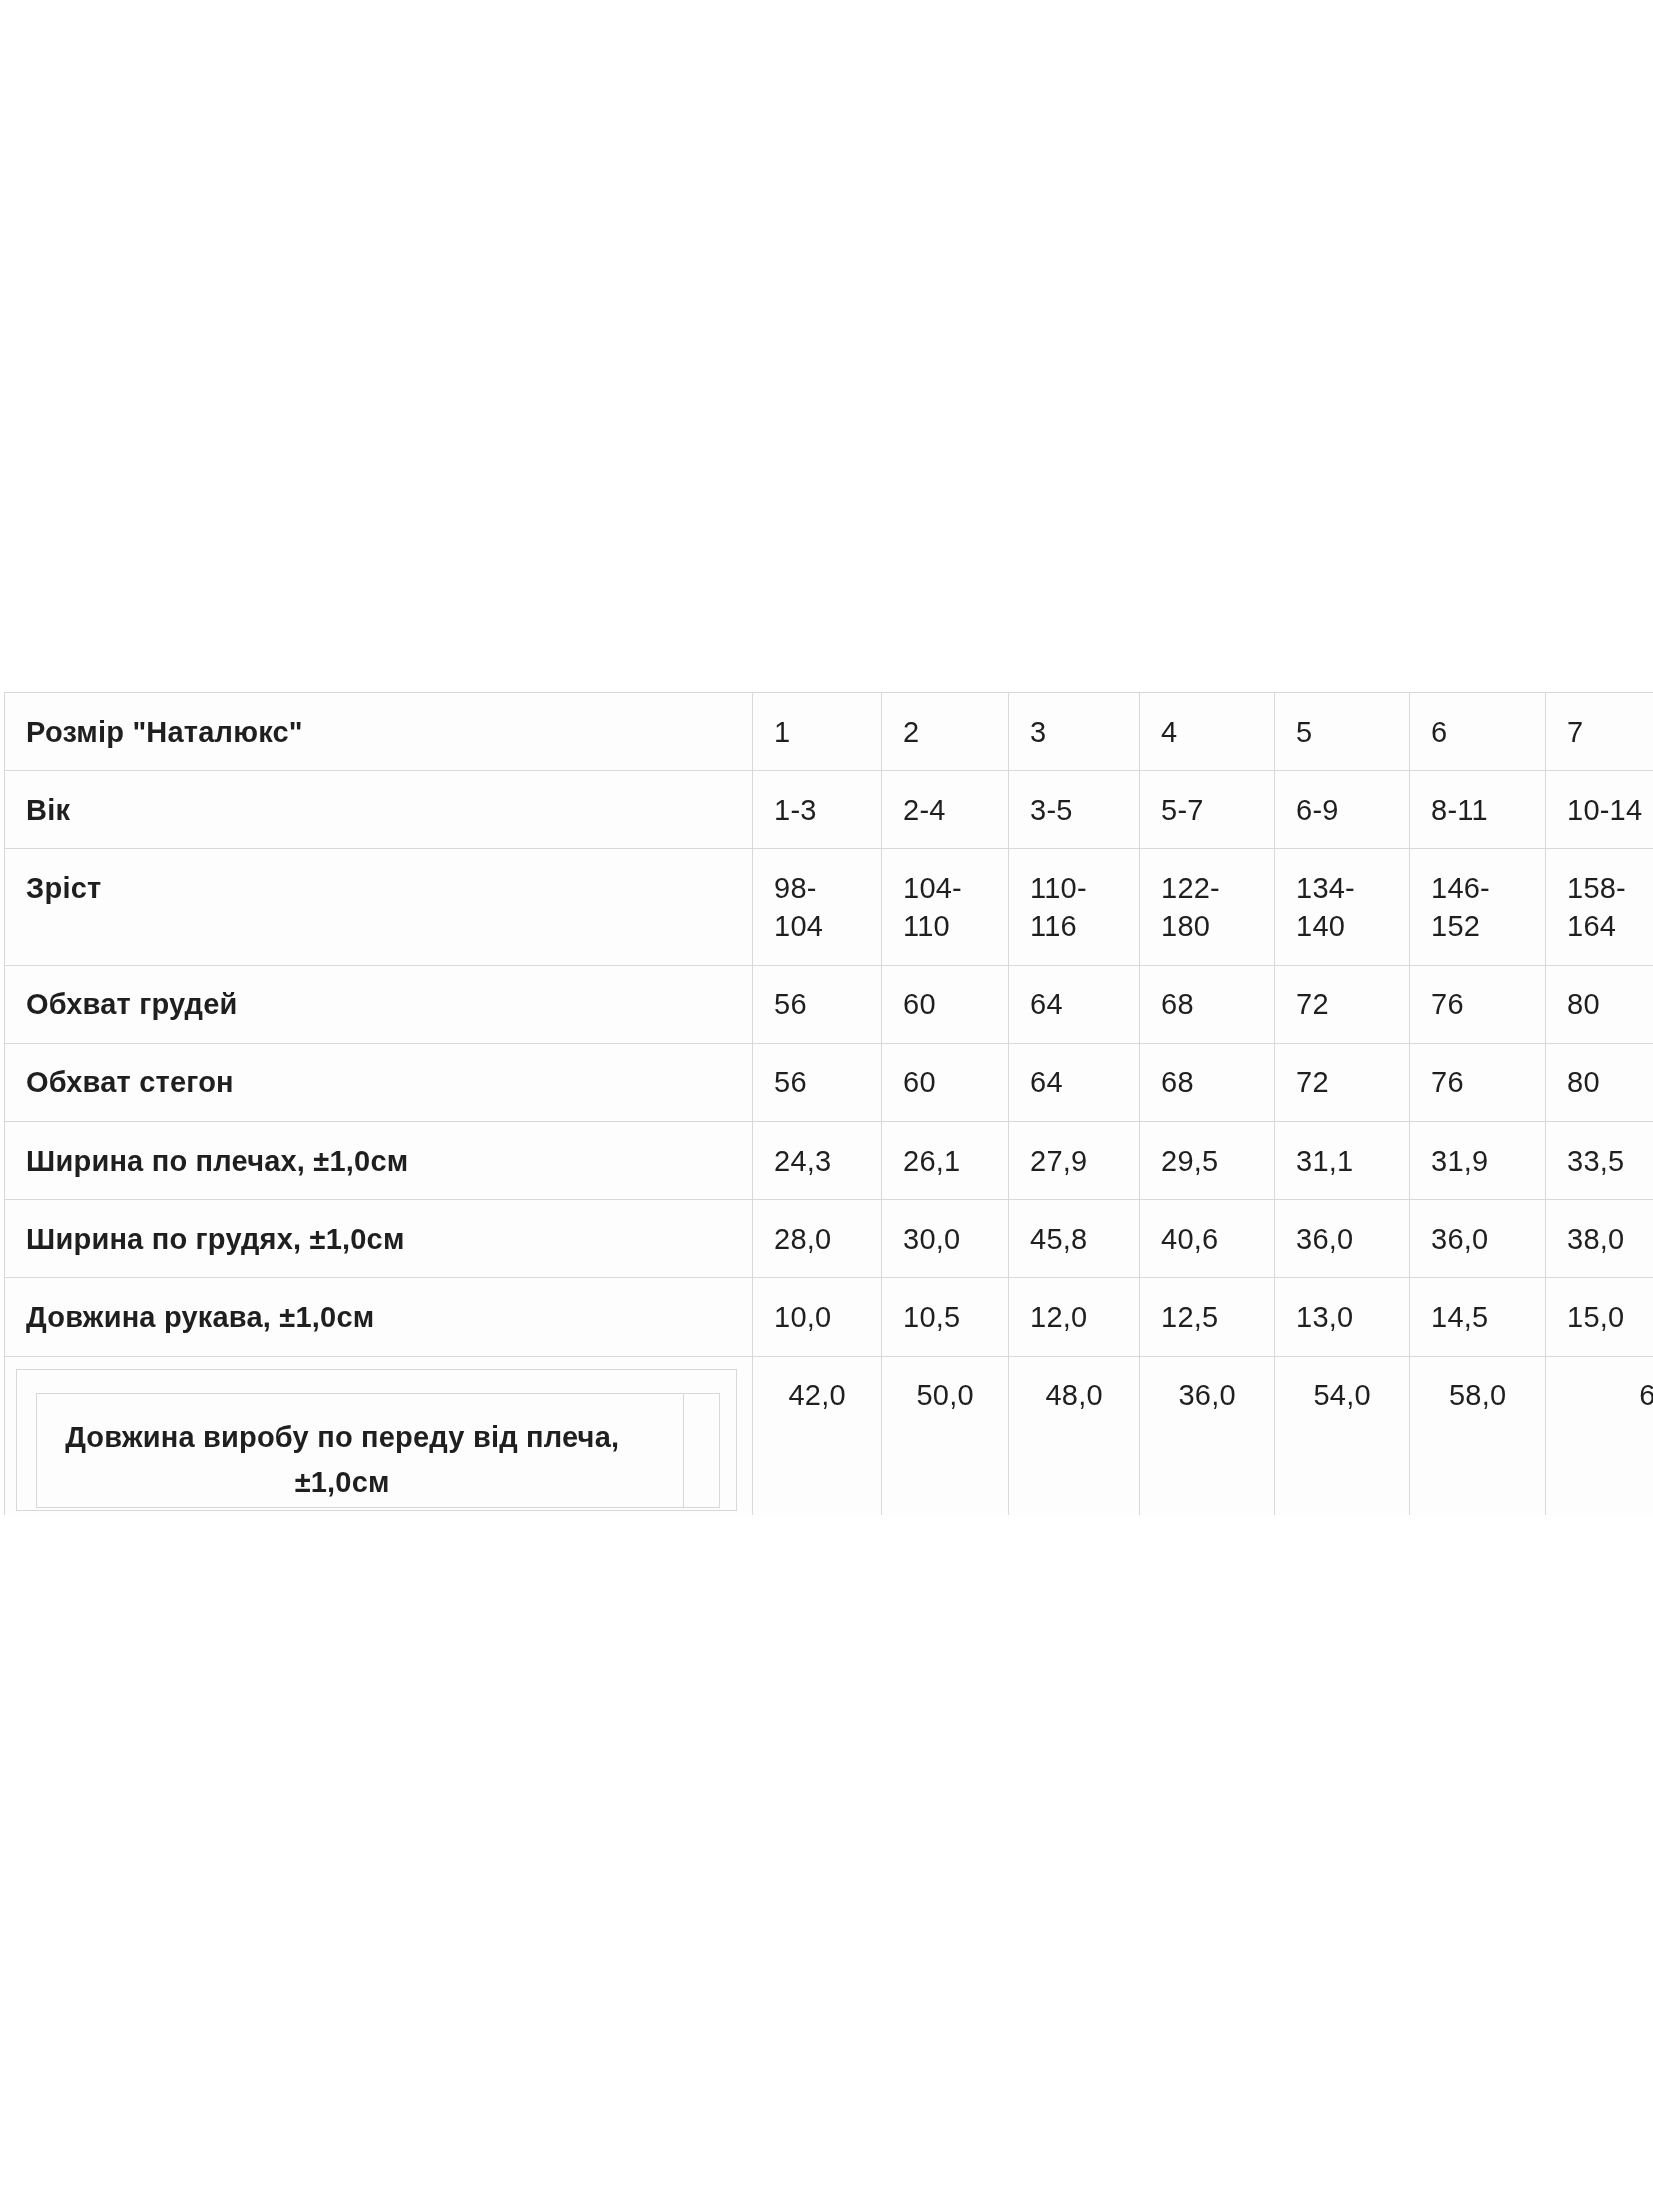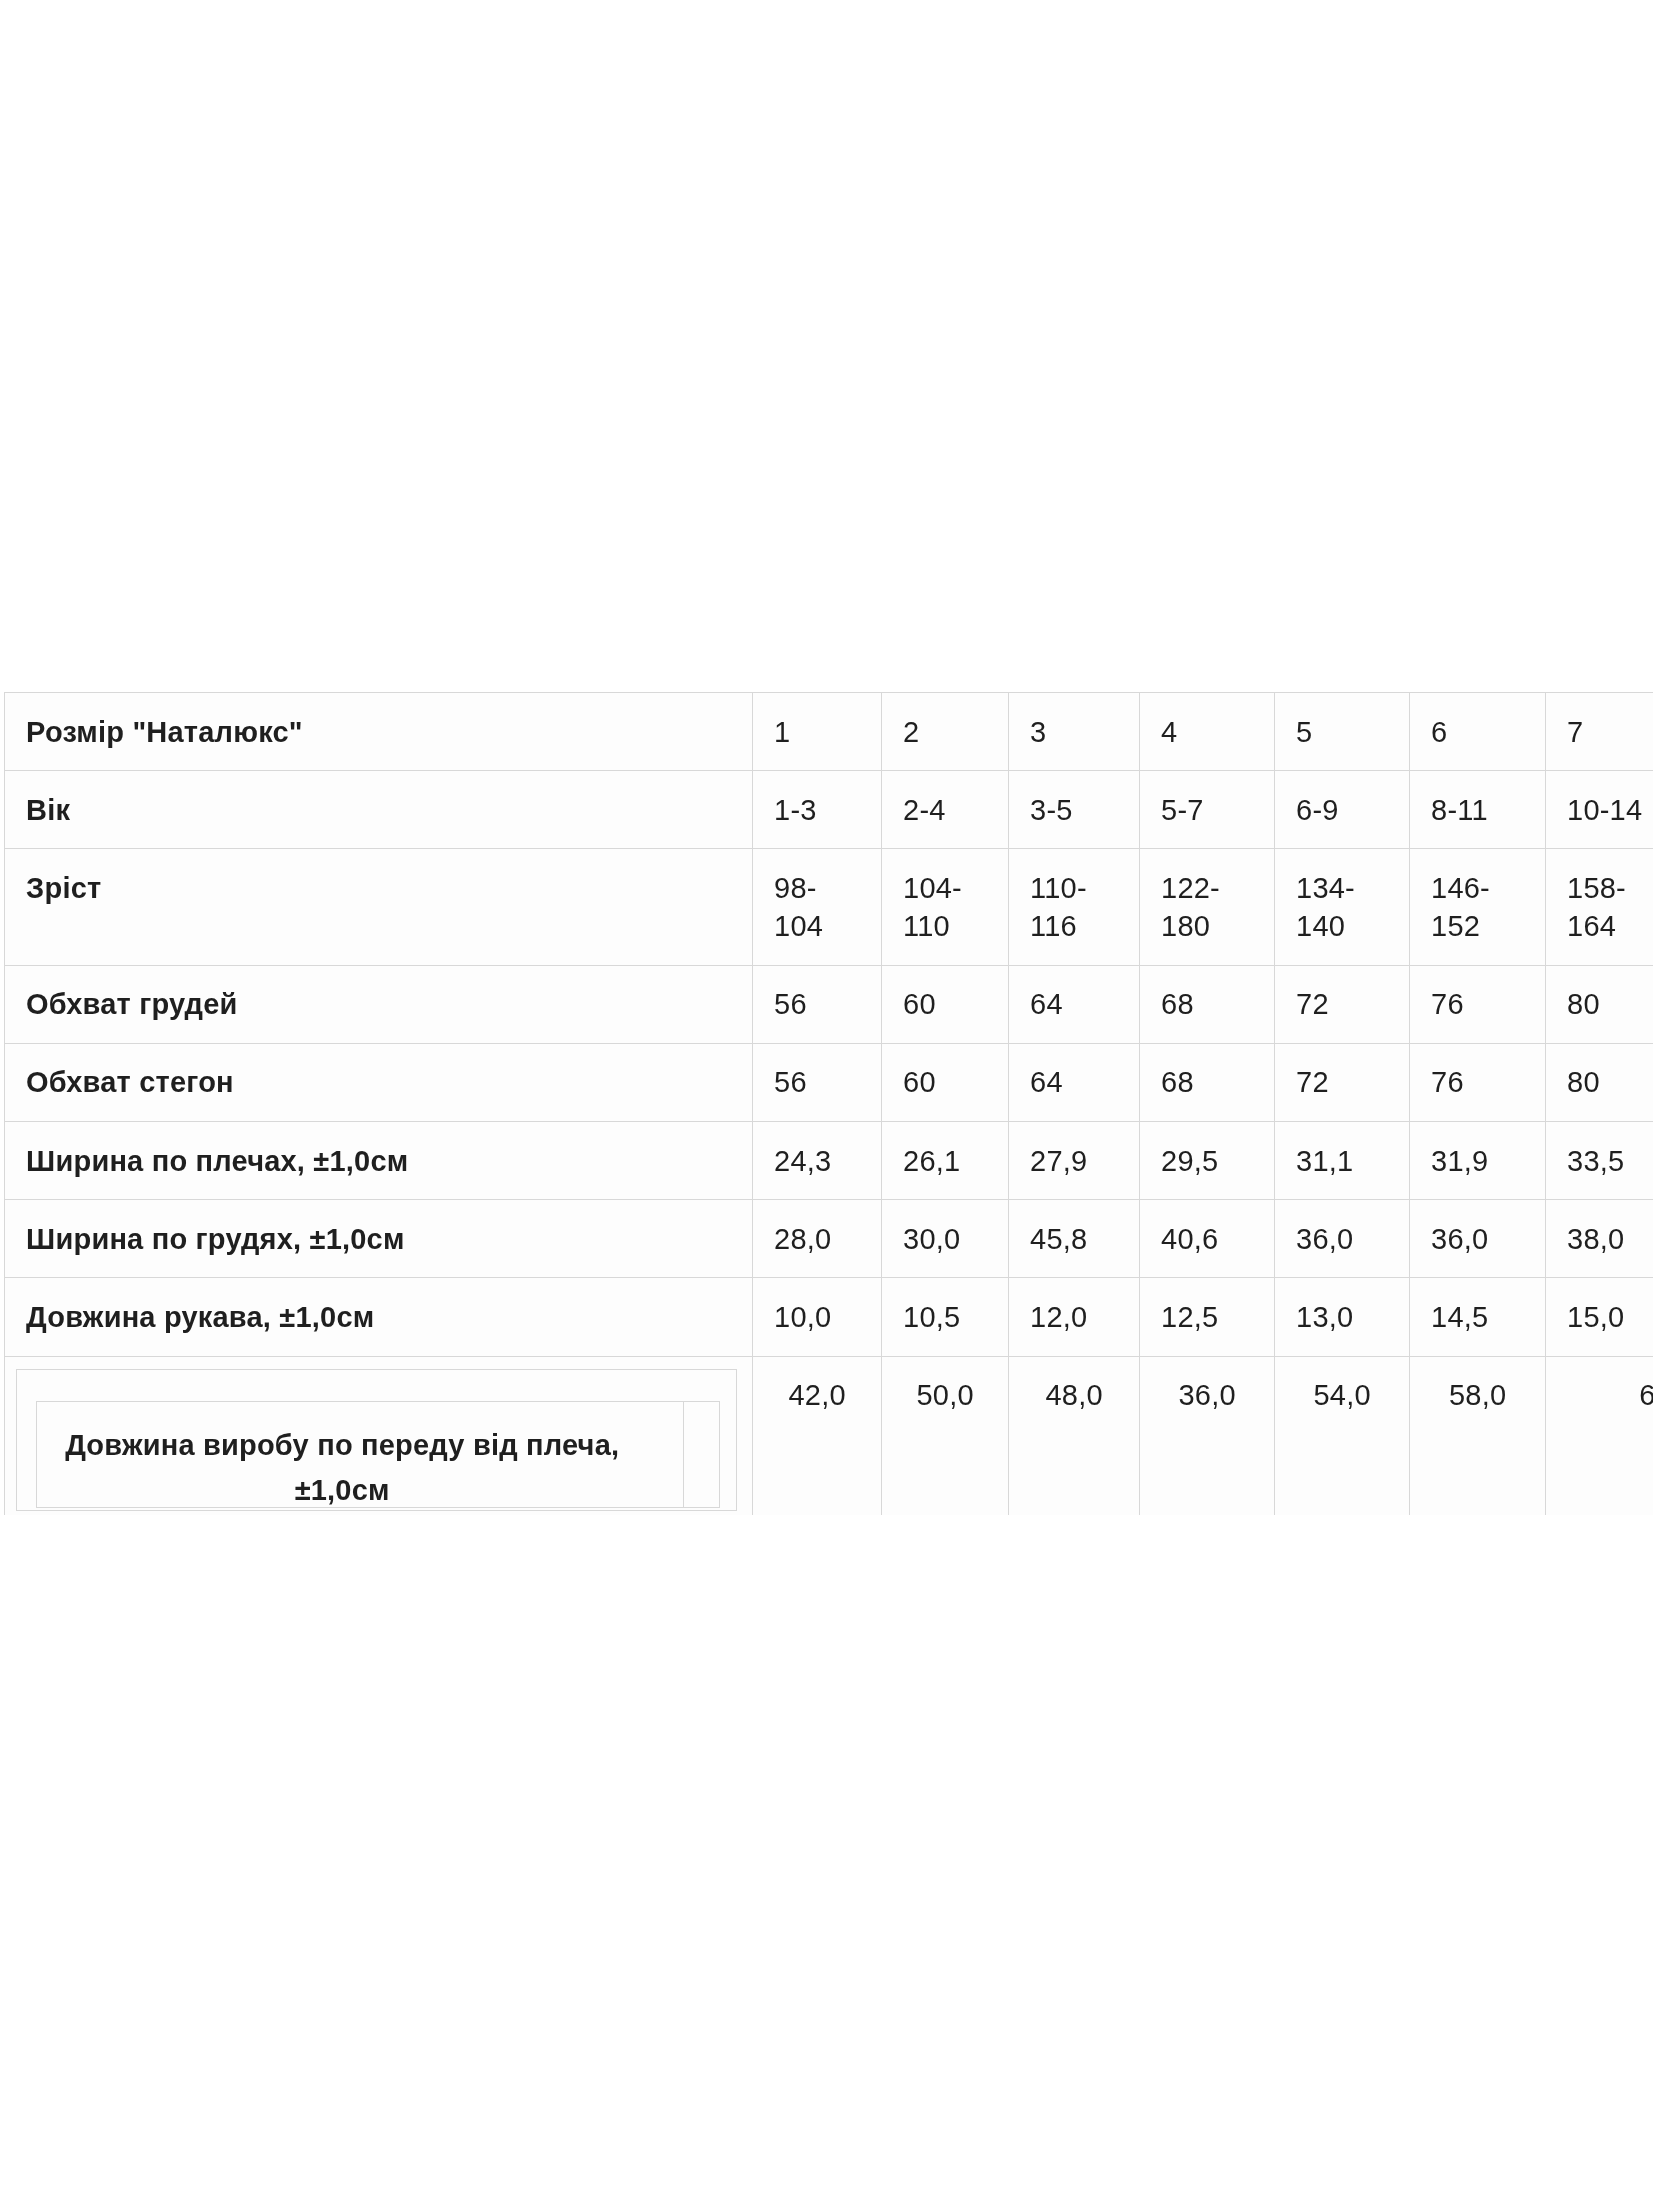--- a/index.html
+++ b/index.html
@@ -59,21 +59,20 @@
     bottom: 4.1px;
     border: 1.6px solid #d8d8d8;
   }
   .inner-frame {
     position: absolute;
     left: 19.6px;
     right: 15.5px;
     top: 23px;
     bottom: 1.6px;
     border: 1.6px solid #d8d8d8;
-    margin-top: 8px;
   }
   .frame-vline {
     position: absolute;
     top: 0;
     bottom: 0;
     right: 35px;
     width: 1.6px;
     background: #d8d8d8;
   }
   .frame-text {

